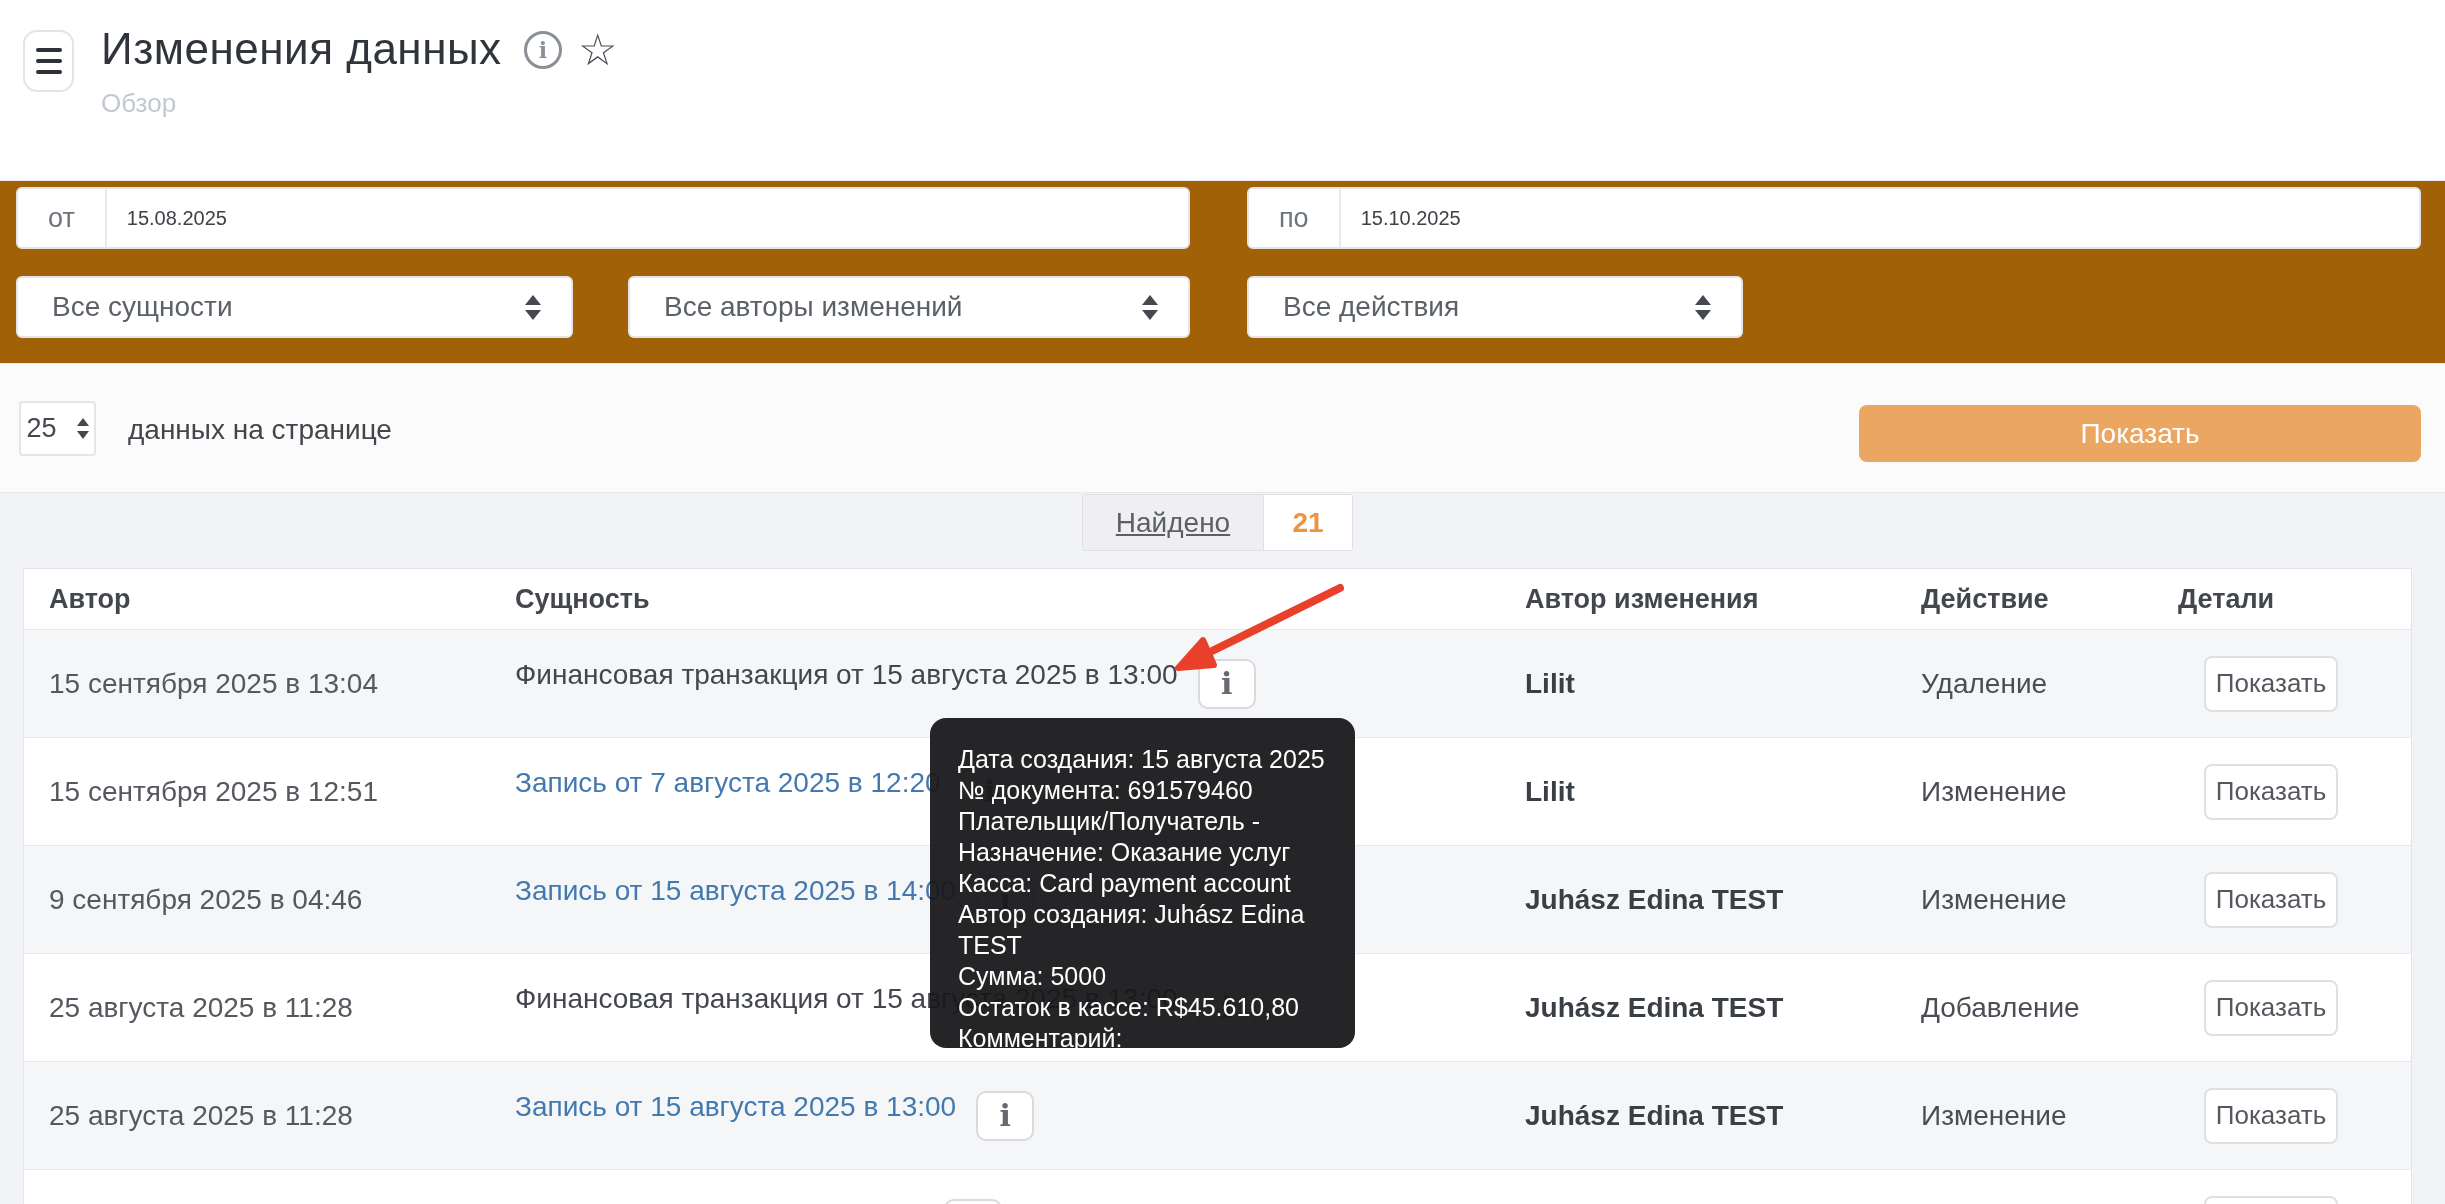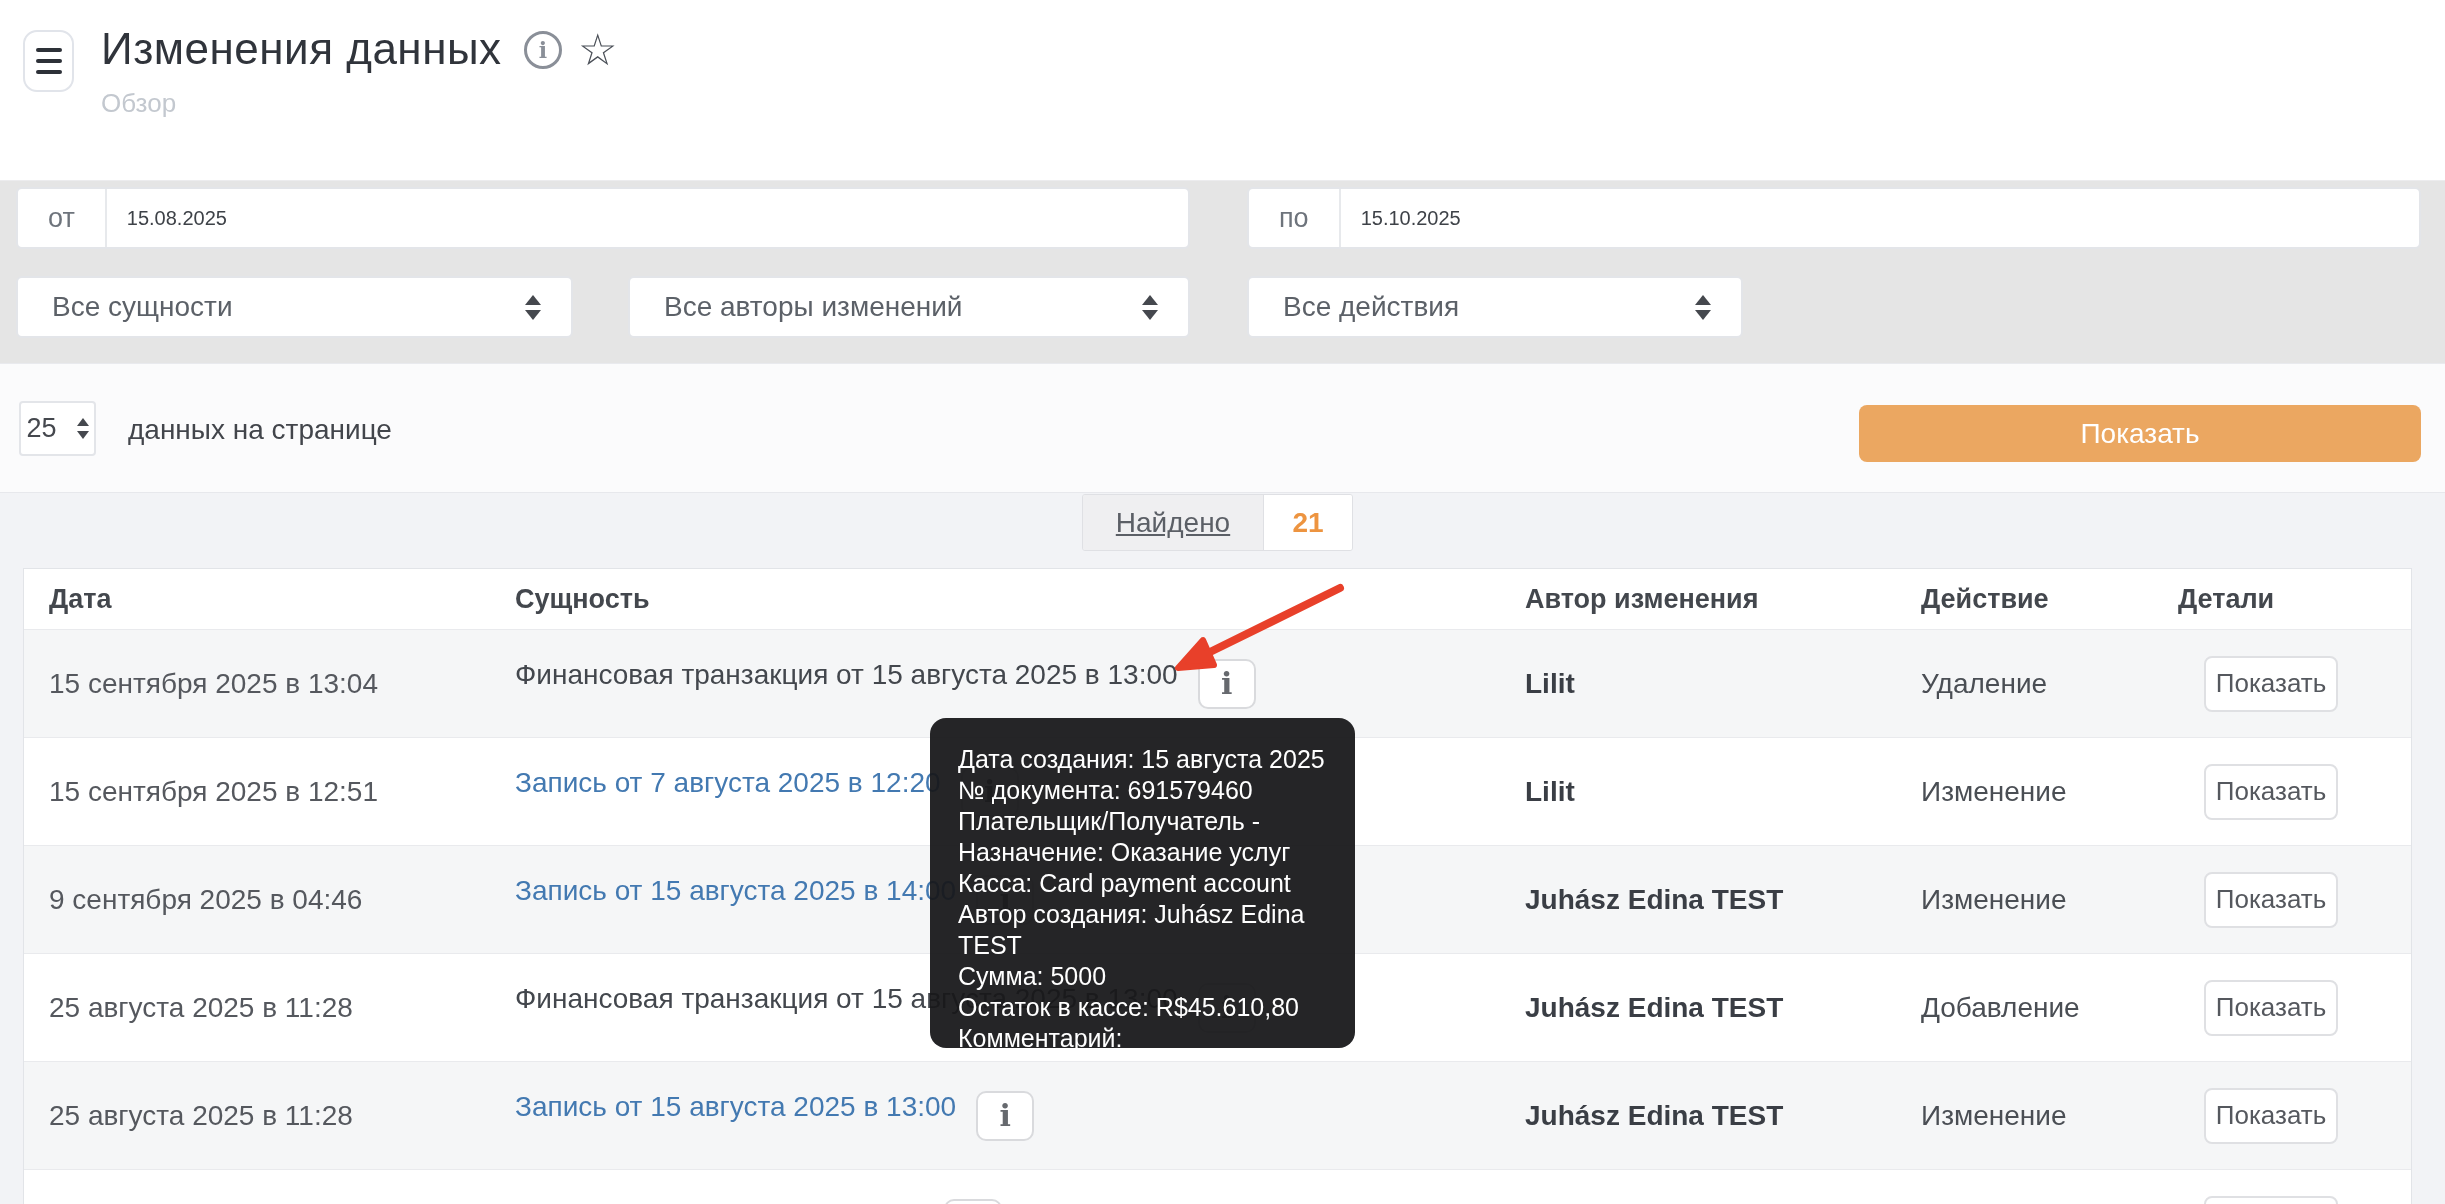--- a/index.html
+++ b/index.html
@@ -16,21 +16,21 @@
   .title-wrap { position:absolute; left:101px; top:24px; }
   .page-title { font-size:44px; color:#30343b; font-weight:400; letter-spacing:.5px; display:inline-block; }
   .title-icons { display:inline-flex; align-items:center; gap:16px; margin-left:18px; vertical-align:6px; }
   .info-circle { width:38px; height:38px; border:3px solid #8a8f98; border-radius:50%;
     display:inline-flex; align-items:center; justify-content:center;
     font-family:"DejaVu Serif", serif; font-weight:bold; font-size:22px; color:#8a8f98; cursor:pointer; }
   .star { font-size:44px; color:#4b5058; line-height:38px; cursor:pointer; }
   .subtitle { font-size:26px; color:#c3c8cf; margin-top:14px; }
 
   
-  .filters { position:relative; height:183px; background:#e5e5e5; border-top:1px solid #ececee; }
+  .filters { position:relative; height:183px; background:#a16207; border-top:1px solid #ececee; }
   .input-group { position:absolute; height:62px; background:#fff; border:2px solid #e3e5e9;
     border-radius:6px; display:flex; align-items:stretch; overflow:hidden; }
   .ig-from { left:16px; top:6px; width:1174px; }
   .ig-to   { left:1247px; top:6px; width:1174px; }
   .ig-prefix { display:flex; align-items:center; padding:0 30px; border-right:2px solid #e7e9ec;
     color:#6e747c; font-size:27px; }
   .ig-value { display:flex; align-items:center; padding-left:20px; color:#3e4248; font-size:20px; flex:1; cursor:text; }
 
   .sel { position:absolute; top:95px; height:62px; background:#fff; border:2px solid #e3e5e9;
     border-radius:6px; display:flex; align-items:center; justify-content:space-between;
@@ -160,21 +160,21 @@
   </div>
 
   <div class="gray">
     <div class="found-badge">
       <span class="found-label">Найдено</span>
       <span class="found-count">21</span>
     </div>
 
     <div class="card">
       <div class="trow thead">
-        <div>Дата</div>
+        <div>Автор</div>
         <div>Сущность</div>
         <div>Автор изменения</div>
         <div>Действие</div>
         <div>Детали</div>
       </div>
       <div id="tbody">
   <div class="trow tr odd">
     <div class="cell-date">15 сентября 2025 в 13:04</div>
     <div class="cell-entity">
       <span class="entity-text">Финансовая транзакция от 15 августа 2025 в 13:00</span>

